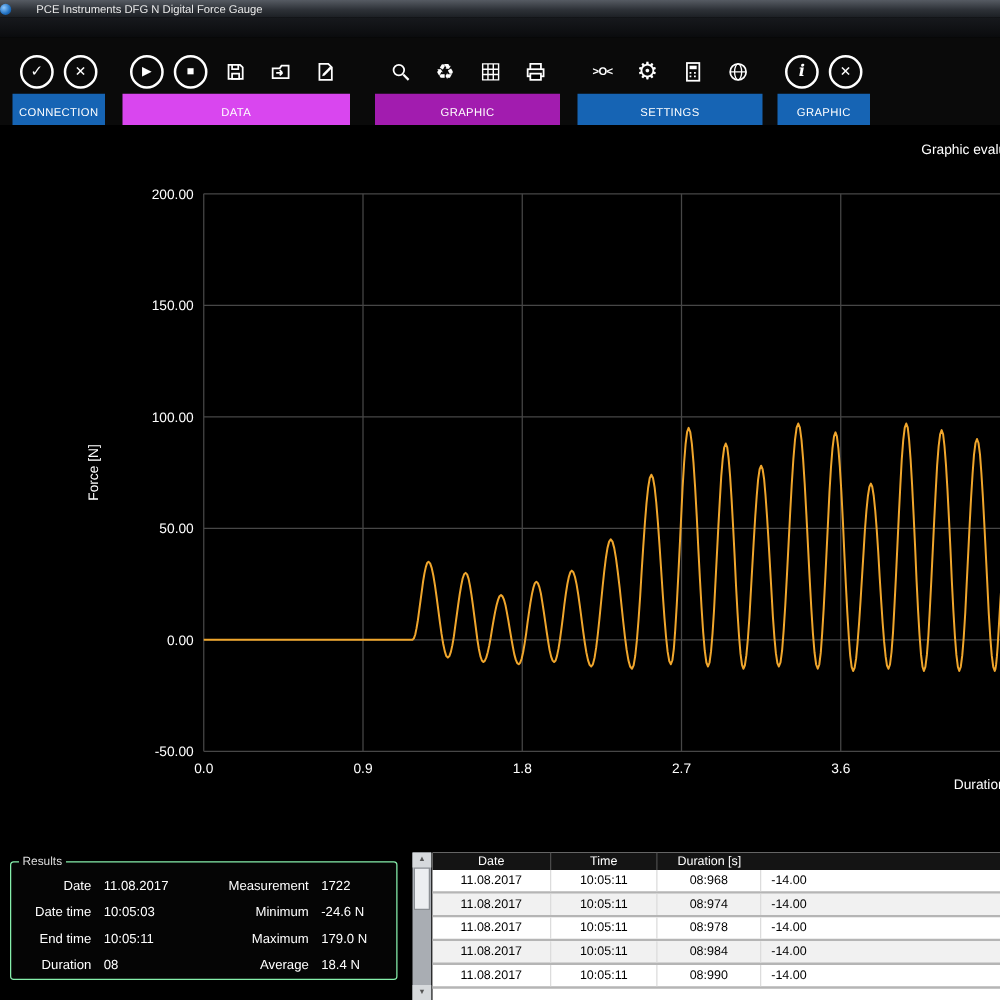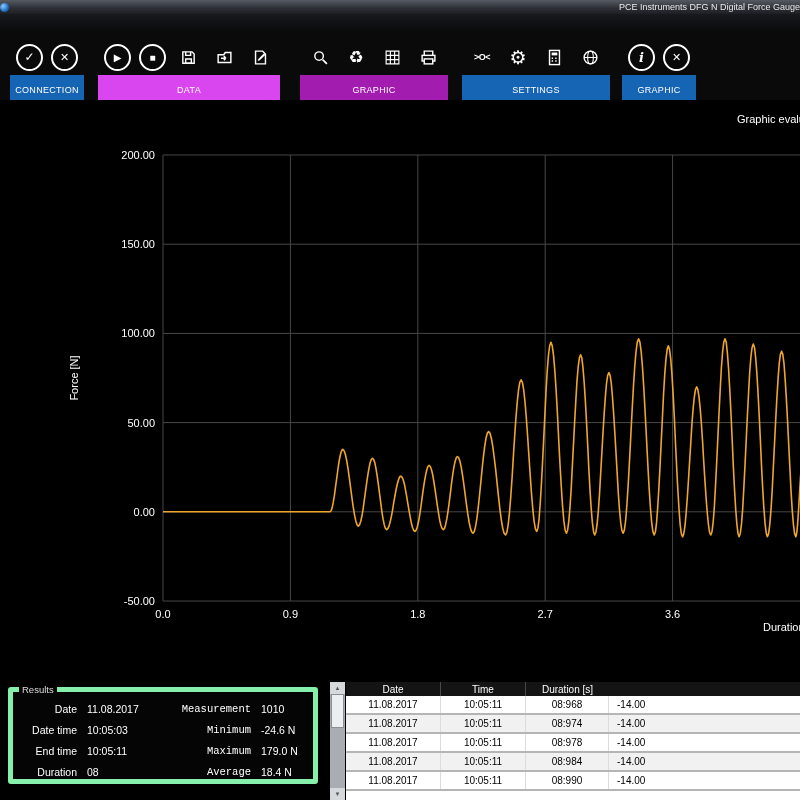--- a/index.html
+++ b/index.html
@@ -2,21 +2,21 @@
 <html><head>
 <meta charset="utf-8">
 <style>
   html,body{margin:0;padding:0;}
   body{width:800px;height:800px;background:#000;overflow:hidden;position:relative;
        font-family:"Liberation Sans", sans-serif;}
 
   
   .titlebar{position:absolute;top:0;left:0;width:800px;height:14px;box-sizing:border-box;
     background:linear-gradient(180deg,#565b63 0%,#2e3238 55%,#1c1f24 100%);
-    display:flex;align-items:center;gap:20px;padding-left:0;justify-content:space-between;}
+    display:flex;align-items:center;gap:20px;padding-left:0;}
   .app-icon{width:9px;height:9px;border-radius:50%;
     background:radial-gradient(circle at 35% 35%,#8cc8ff,#1f6fc0 60%,#0d3d73);}
   .title-text{color:#e9e9e9;font-size:9px;white-space:nowrap;}
   .winstrip{position:absolute;top:14px;left:0;width:800px;height:16px;
     background:linear-gradient(180deg,#17191d,#0a0b0d);}
 
   
   .toolbar{position:absolute;top:30px;left:0;width:800px;height:70px;background:#0a0a0a;
     display:flex;align-items:flex-start;padding:9px 0 0 10px;box-sizing:border-box;}
   .tb-group{display:flex;flex-direction:column;}
@@ -37,31 +37,31 @@
   .glyph.italic{font-family:"DejaVu Serif",serif;font-style:italic;font-weight:bold;font-size:13px;}
   .tb-label{height:30px;color:#fff;font-size:9px;display:flex;align-items:center;
     justify-content:center;letter-spacing:0.3px;}
 
   
   .chart-area{position:absolute;top:100px;left:0;width:800px;height:580px;background:#000;}
   #chart-svg{display:block;}
 
   
   .results{position:absolute;left:8px;top:684px;width:310px;height:100px;margin:0;
-    border:5px solid #86efac;border-radius:3px;background:#050505;color:#fff;
+    border:1px solid #86efac;border-radius:3px;background:#050505;color:#fff;
     padding:6px 4px 0 4px;box-sizing:border-box;}
   .results legend{font-size:9.5px;color:#ddd;padding:0 3px;margin-left:2px;}
   .res-cols{display:flex;}
   .res-col{display:flex;flex-direction:column;gap:6px;}
   .res-col.left{width:158px;}
   .res-col.right{flex:1;}
   .res-row{display:flex;align-items:center;height:15px;font-size:10.5px;}
   .res-label{text-align:right;color:#fff;}
   .left .res-label{width:60px;}
-  .right .res-label{width:76px;font-family:Liberation Mono, monospace;}
+  .right .res-label{width:76px;}
   .res-value{margin-left:10px;}
 
   
   .vscroll{position:absolute;left:330px;top:682px;width:15px;height:118px;background:#a9adb3;}
   .vs-btn{position:absolute;left:0;width:15px;height:12px;background:#d6d9dc;color:#555;
     font-size:6px;display:flex;align-items:center;justify-content:center;}
   .vs-btn.up{top:0;}
   .vs-btn.down{bottom:0;}
   .vs-thumb{position:absolute;top:12px;left:1px;right:1px;height:34px;background:#eceef1;
     border:1px solid #8b8f94;box-sizing:border-box;}
@@ -263,21 +263,21 @@
           <span class="res-value">10:05:11</span>
         </div>
         <div class="res-row">
           <span class="res-label">Duration</span>
           <span class="res-value">08</span>
         </div>
       </div>
     <div class="res-col right" id="res-right">
         <div class="res-row">
           <span class="res-label">Measurement</span>
-          <span class="res-value">1010</span>
+          <span class="res-value">1722</span>
         </div>
         <div class="res-row">
           <span class="res-label">Minimum</span>
           <span class="res-value">-24.6 N</span>
         </div>
         <div class="res-row">
           <span class="res-label">Maximum</span>
           <span class="res-value">179.0 N</span>
         </div>
         <div class="res-row">

